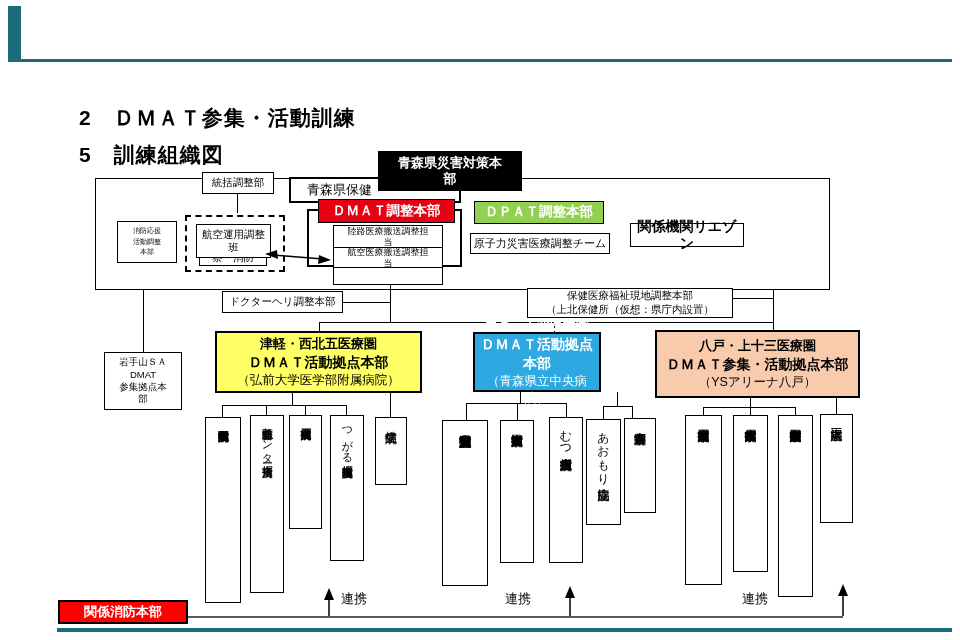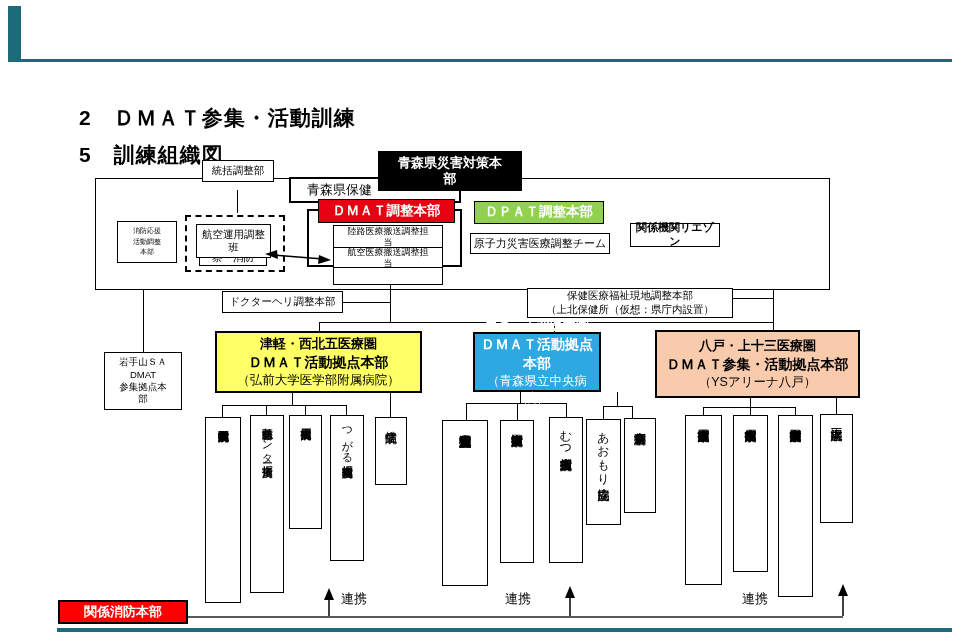--- a/index.html
+++ b/index.html
@@ -68,42 +68,42 @@
 
   <div class="ln" style="left:750px;top:398px;width:1px;height:9px;"></div>
   <div class="ln" style="left:703px;top:407px;width:93px;height:1px;"></div>
   <div class="ln" style="left:703px;top:407px;width:1px;height:8px;"></div>
   <div class="ln" style="left:750px;top:407px;width:1px;height:8px;"></div>
   <div class="ln" style="left:795px;top:407px;width:1px;height:8px;"></div>
   <div class="ln" style="left:836px;top:398px;width:1px;height:16px;"></div>
 
   <div class="ln" style="left:188px;top:616px;width:655px;height:2px;background:#595959;"></div>
 
-  <div class="box" style="left:202px;top:160px;width:72px;height:22px;font-size:10.5px;z-index:2;">統括調整部</div>
+  <div class="box" style="left:202px;top:172px;width:72px;height:22px;font-size:10.5px;z-index:2;">統括調整部</div>
 
   <div class="box nob" style="left:185px;top:215px;width:100px;height:57px;border:2.5px dashed #000;z-index:1;"></div>
   <div class="box" style="left:117px;top:221px;width:60px;height:42px;font-size:7px;line-height:1.5;padding:0 14px;z-index:2;">消防応援活動調整本部</div>
   <div class="box" style="left:199px;top:236px;width:68px;height:30px;font-size:10.5px;padding:0 5px;z-index:3;">自衛隊・警察・消防</div>
   <div class="box" style="left:196px;top:224px;width:75px;height:34px;font-size:10.5px;z-index:4;">航空運用調整班</div>
 
   <div class="box" style="left:289px;top:177px;width:172px;height:26px;border-width:2px;font-size:13px;align-items:flex-start;padding-left:16px;z-index:2;">
     <span>青森県保健</span>
   </div>
   <div class="box" style="left:378px;top:151px;width:144px;height:40px;background:#000;color:#fff;border:none;font-weight:bold;font-size:13px;padding:0 14px;z-index:5;">青森県災害対策本部</div>
 
   <div class="box nob" style="left:307px;top:209px;width:155px;height:58px;border:2.5px solid #000;z-index:1;"></div>
   <div class="box" style="left:318px;top:199px;width:137px;height:24px;background:#E60012;color:#fff;font-weight:bold;font-size:13.5px;z-index:4;">ＤＭＡＴ調整本部</div>
   <div class="box" style="left:474px;top:201px;width:130px;height:23px;background:#92D050;color:#fff;font-weight:bold;font-size:13.5px;z-index:2;">ＤＰＡＴ調整本部</div>
 
   <div class="box" style="left:333px;top:225px;width:110px;height:60px;z-index:2;padding:0;justify-content:flex-start;">
     <div style="width:100%;height:22px;border-bottom:1px solid #000;font-size:9px;line-height:1.15;display:flex;align-items:center;justify-content:center;box-sizing:border-box;padding:0 12px;">陸路医療搬送調整担当</div>
     <div style="width:100%;height:20px;border-bottom:1px solid #000;font-size:9px;line-height:1.15;display:flex;align-items:center;justify-content:center;box-sizing:border-box;padding:0 12px;">航空医療搬送調整担当</div>
   </div>
   <div class="box" style="left:470px;top:233px;width:140px;height:21px;border-width:1.5px;font-size:11px;">原子力災害医療調整チーム</div>
-  <div class="box" style="left:630px;top:223px;width:90px;height:24px;border-width:1.5px;font-size:11px;font-weight:600;">関係機関リエゾン</div>
+  <div class="box" style="left:630px;top:223px;width:114px;height:24px;border-width:1.5px;font-size:14px;font-weight:600;">関係機関リエゾン</div>
 
   <div class="box" style="left:222px;top:291px;width:121px;height:22px;font-size:10.5px;z-index:2;">ドクターヘリ調整本部</div>
   <div class="box" style="left:527px;top:288px;width:206px;height:30px;border-width:1.5px;font-size:10.5px;line-height:1.3;z-index:2;">
     <div>保健医療福祉現地調整本部</div>
     <div>（上北保健所（仮想：県庁内設置）</div>
   </div>
   <div class="box" style="left:104px;top:352px;width:78px;height:58px;font-size:9.5px;line-height:1.3;padding:0 12px;z-index:2;">
     <div>岩手山ＳＡ</div>
     <div>DMAT</div>
     <div>参集拠点本部</div>

